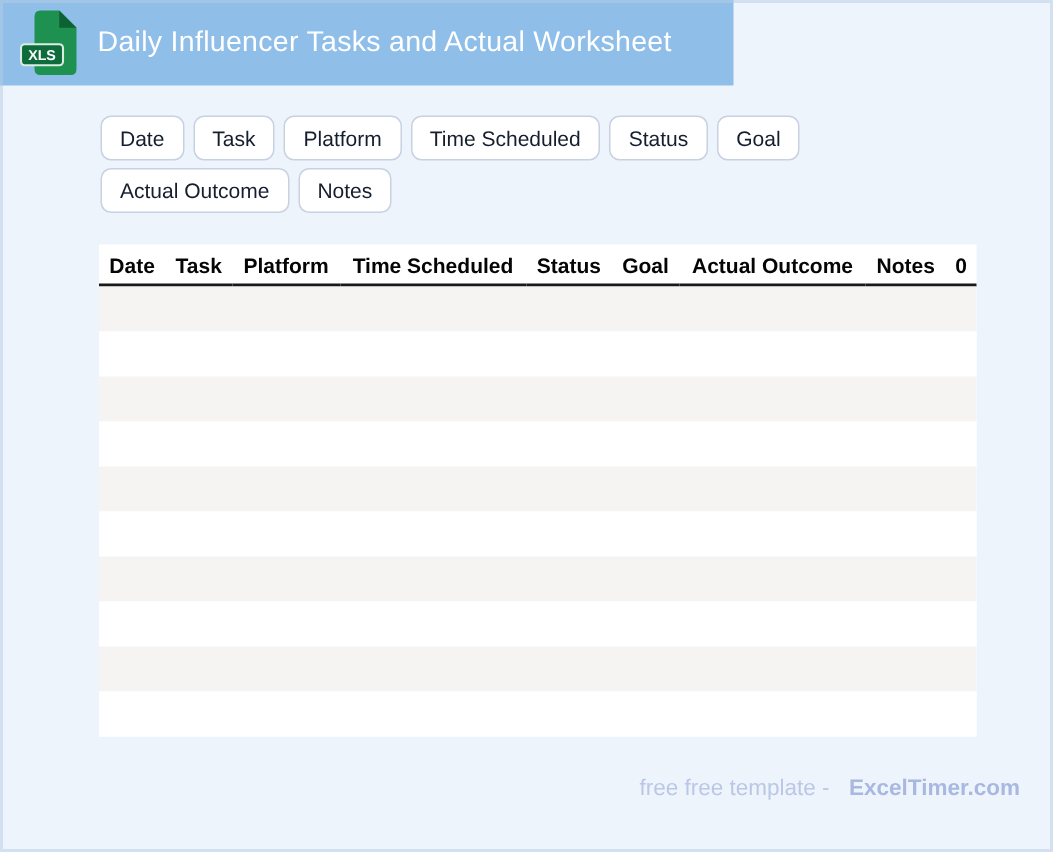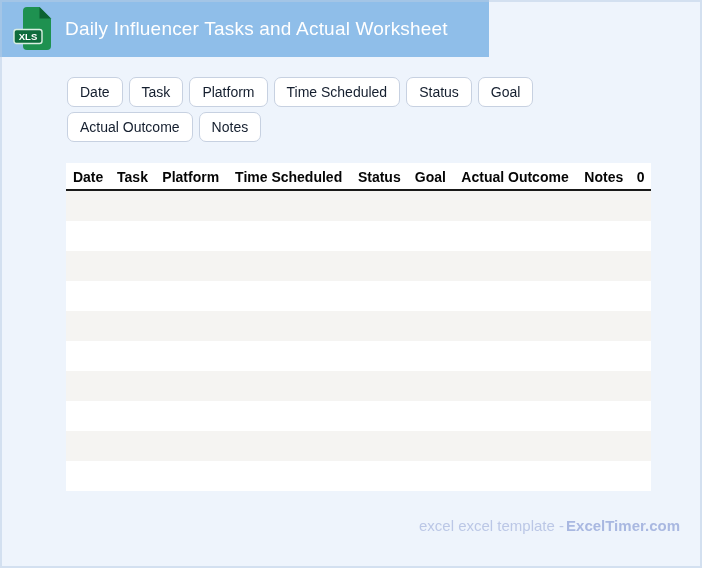--- a/index.html
+++ b/index.html
@@ -97,21 +97,21 @@
     position: absolute;
     right: 22px;
     top: 517px;
     font-size: 15px;
     color: #BBC7E6;
     white-space: nowrap;
   }
   .footer .brand {
     font-weight: bold;
     color: #A9B8E1;
-    margin-left: 2px;
+    margin-left: 13px;
     text-decoration: none;
   }
 </style>
 </head>
 <body>
 
 <div class="canvas">
 
   <header class="band">
     <span class="icon-wrap">
@@ -160,16 +160,16 @@
         <div class="trow"></div>
         <div class="trow"></div>
         <div class="trow"></div>
         <div class="trow"></div>
         <div class="trow"></div>
         <div class="trow"></div>
       </div>
   </div>
 
   <div class="footer">
-    <span>excel excel template -</span><a class="brand">ExcelTimer.com</a>
+    <span>free free template -</span><a class="brand">ExcelTimer.com</a>
   </div>
 
 </div>
 
 </body></html>

